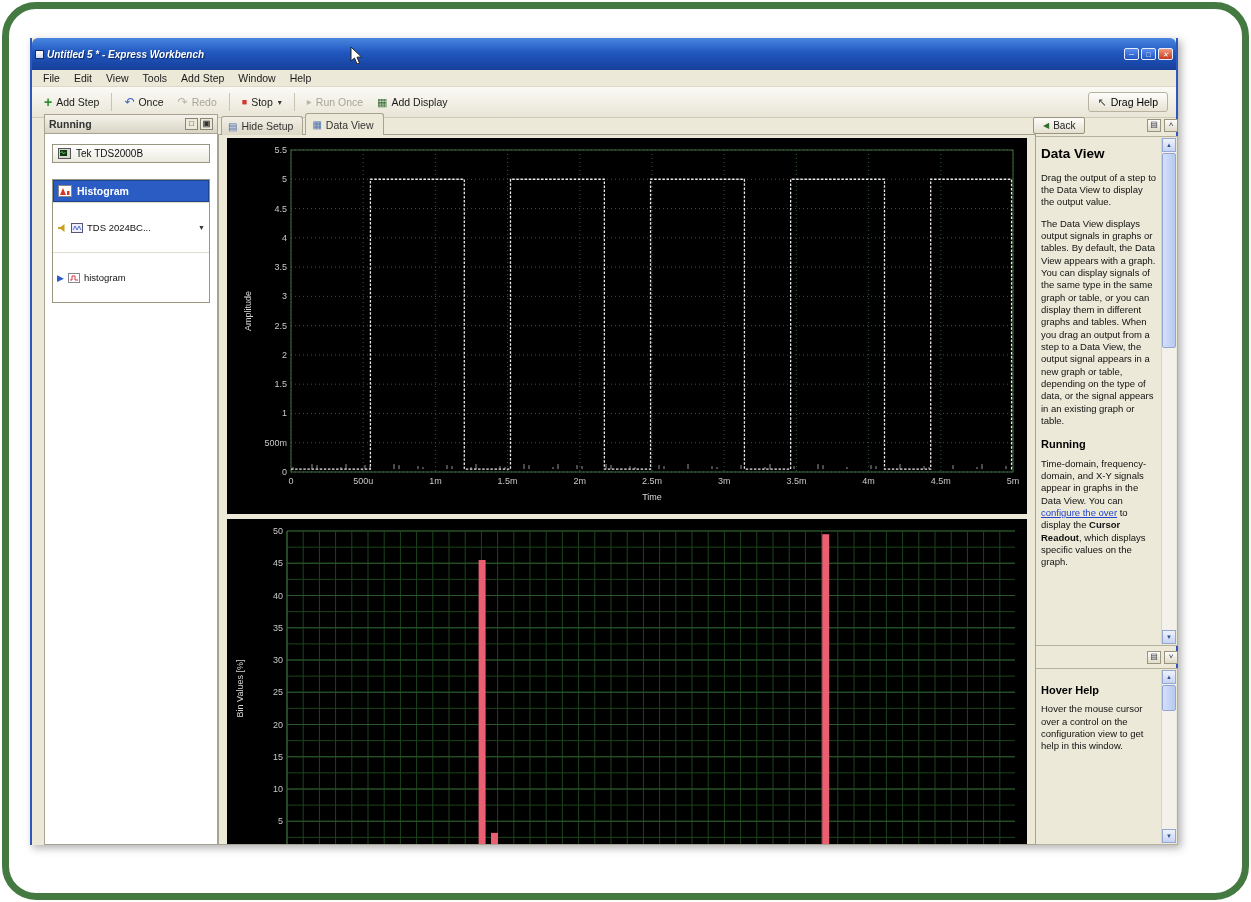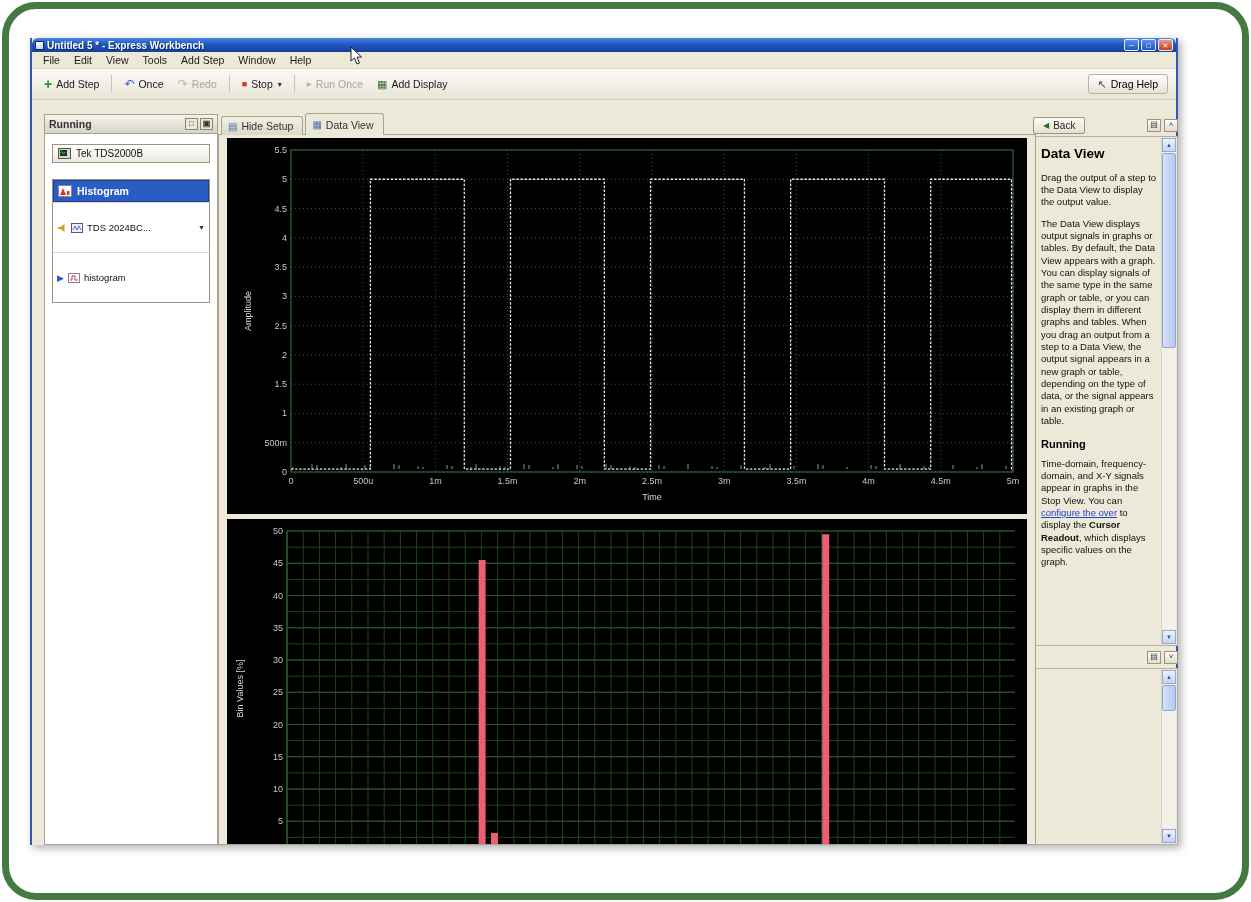--- a/index.html
+++ b/index.html
@@ -5,22 +5,22 @@
   *{margin:0;padding:0;box-sizing:border-box;}
   html,body{width:1251px;height:902px;}
   body{background:#ffffff;font-family:"Liberation Sans",sans-serif;overflow:hidden;}
   .stage{position:relative;width:1251px;height:902px;background:#fff;overflow:hidden;}
   .frame{position:absolute;inset:2px;border:7px solid #447a41;border-radius:34px;background:#fff;}
 
   .app{position:absolute;left:30px;top:38px;width:1148px;height:807px;background:#ece9d8;
        border-left:2px solid #3058b8;border-right:2px solid #3058b8;box-shadow:3px 3px 8px rgba(80,80,80,.45);}
 
   
-  .titlebar{height:14px;background:linear-gradient(180deg,#4a86e0 0%,#2158c0 45%,#163f9b 100%);
-            border-radius:6px 6px 0 0;display:flex;align-items:center;padding:0 3px;gap:3px;}
+  .titlebar{height:32px;background:linear-gradient(180deg,#4a86e0 0%,#2158c0 45%,#163f9b 100%);
+            border-radius:6px 6px 0 0;display:flex;align-items:center;padding:0 3px;gap:3px;font-style:italic;}
   .app-icon{width:9px;height:9px;background:linear-gradient(#fefefe,#cdd6ee);border:1px solid #0d2a6e;flex:0 0 auto;}
   .title{color:#fff;font-size:10px;font-weight:bold;flex:1;white-space:nowrap;overflow:hidden;text-shadow:1px 1px 1px #0a2a6a;}
   .winbtns{display:flex;gap:2px;}
   .wb{width:15px;height:12px;border-radius:2px;font-size:7px;color:#fff;display:flex;align-items:center;justify-content:center;border:1px solid #e8eefb;line-height:1;}
   .wb.min,.wb.max{background:linear-gradient(#5a8ef0,#2256c2);}
   .wb.close{background:linear-gradient(#ef9a82,#c43b1e);}
 
   
   .menubar{height:17px;display:flex;align-items:center;padding-left:4px;background:#ece9d8;border-bottom:1px solid #dcd8c8;}
   .menu-item{font-size:10.5px;padding:1px 7px;color:#1a1a1a;}
@@ -416,37 +416,41 @@
           <span class="hicon">˄</span>
         </span>
       </div>
 
       <div class="help-body">
         <div class="help-text">
           <h2>Data View</h2>
           <p>Drag the output of a step to the Data View to display the output value.</p>
           <p>The Data View displays output signals in graphs or tables. By default, the Data View appears with a graph. You can display signals of the same type in the same graph or table, or you can display them in different graphs and tables. When you drag an output from a step to a Data View, the output signal appears in a new graph or table, depending on the type of data, or the signal appears in an existing graph or table.</p>
           <h3>Running</h3>
-          <p><span>Time-domain, frequency-domain, and X-Y signals appear in graphs in the Stop View. You can </span><a href="#">configure the over</a><span> to display the </span><b>Cursor Readout</b><span>, which displays specific values on the graph.</span></p>
+          <p><span>Time-domain, frequency-domain, and X-Y signals appear in graphs in the Data View. You can </span><a href="#">configure the over</a><span> to display the </span><b>Cursor Readout</b><span>, which displays specific values on the graph.</span></p>
         </div>
         <div class="vscroll">
           <div class="sarrow up">▲</div>
           <div class="sthumb" style="top:15px;height:195px;"></div>
           <div class="sarrow down">▼</div>
         </div>
       </div>
 
       <div class="help-mid">
         <span class="help-icons">
           <span class="hicon">▤</span>
           <span class="hicon">˅</span>
         </span>
       </div>
 
       <div class="help-body2">
+        <div class="help-text">
+          <h3>Hover Help</h3>
+          <p>Hover the mouse cursor over a control on the configuration view to get help in this window.</p>
+        </div>
         <div class="vscroll">
           <div class="sarrow up">▲</div>
           <div class="sthumb" style="top:15px;height:26px;"></div>
           <div class="sarrow down">▼</div>
         </div>
       </div>
     </div>
   </div>
 
   <svg class="mouse-cursor" width="16" height="20">

